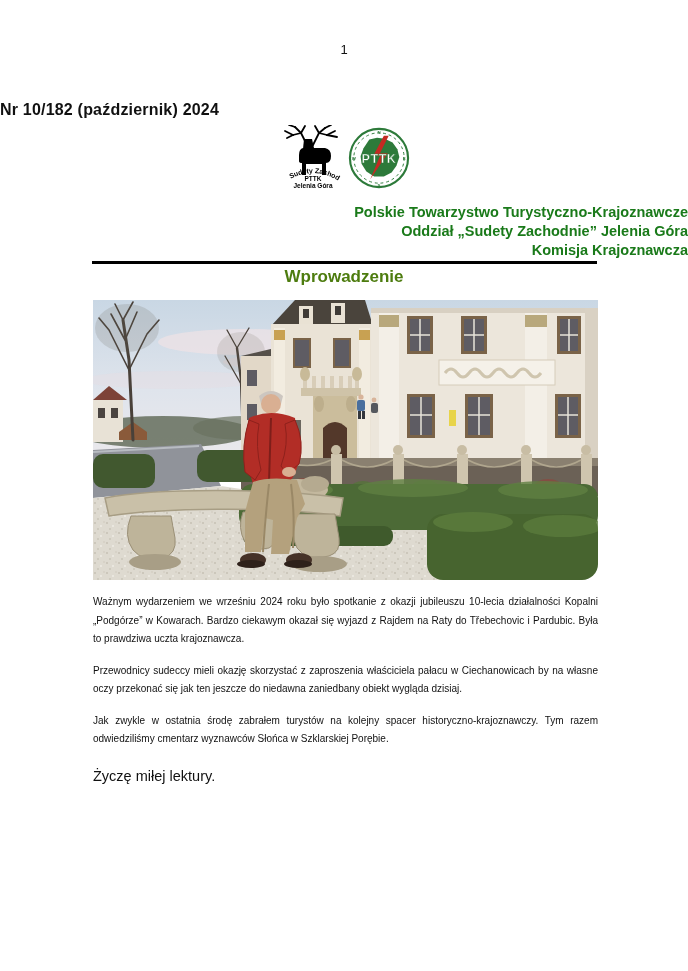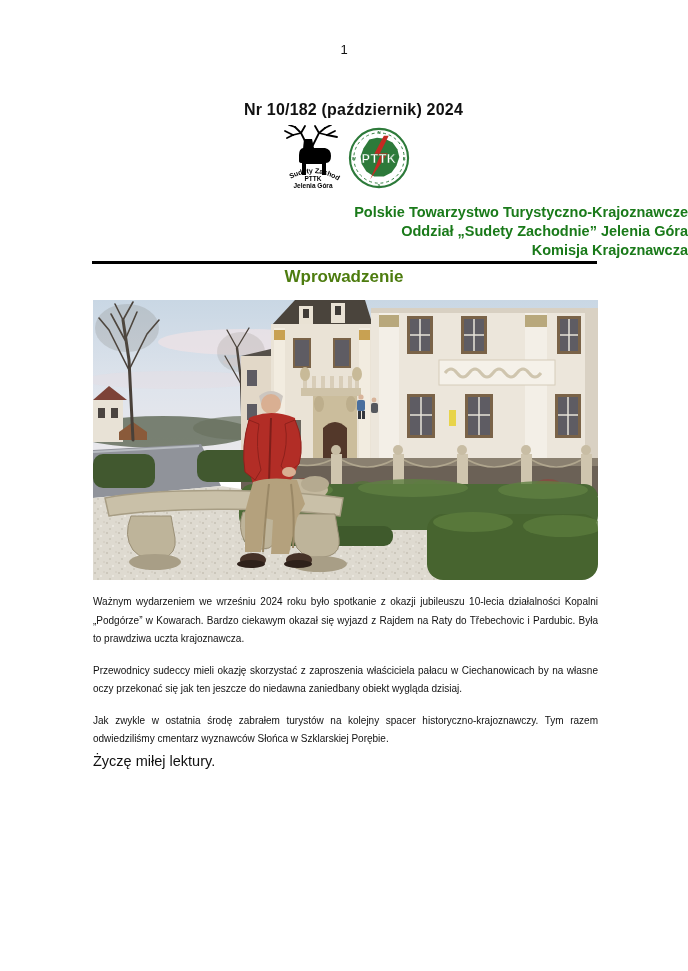--- a/index.html
+++ b/index.html
@@ -11,25 +11,24 @@
     color:#111;
     overflow:hidden;
   }
   .page-number{
     padding-top:42px;
     text-align:center;
     font-size:13px;
   }
   .issue-title{
     margin-top:44px;
-    text-align:center;
+    text-align:left;
     font-weight:bold;
     font-size:16px;
     letter-spacing:0.2px;
-    padding-left:19px;
   }
   .logo-row{
     margin-top:6px;
     display:flex;
     justify-content:center;
     align-items:flex-end;
     gap:1px;
     height:64px;
   }
   .org-block{
@@ -65,21 +64,21 @@
     margin-left:93px;
   }
   .body-copy p{
     margin:13px 0 0 0;
     font-size:10px;
     line-height:18.5px;
     text-align:justify;
   }
   .closing-row{
     width:505px;
-    margin:4px 0 0 93px;
+    margin:19px 0 0 93px;
     display:flex;
     justify-content:space-between;
     align-items:baseline;
     flex-direction:column;
   }
   .closing-text{font-size:14.5px;}
   .signature{
     font-size:19px;
     font-weight:bold;
     font-style:italic;

